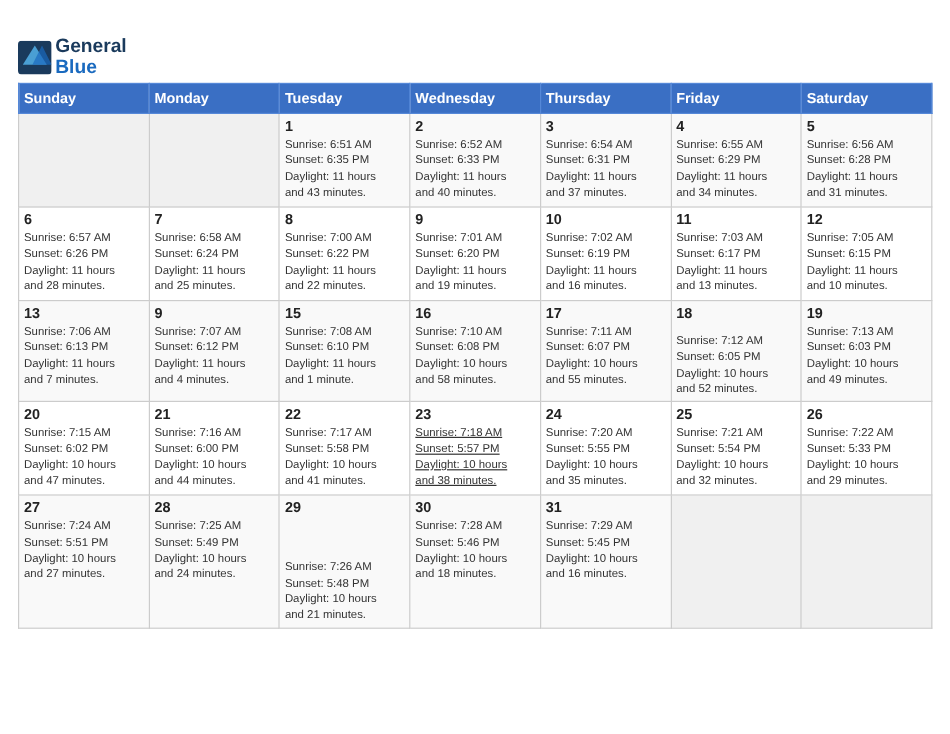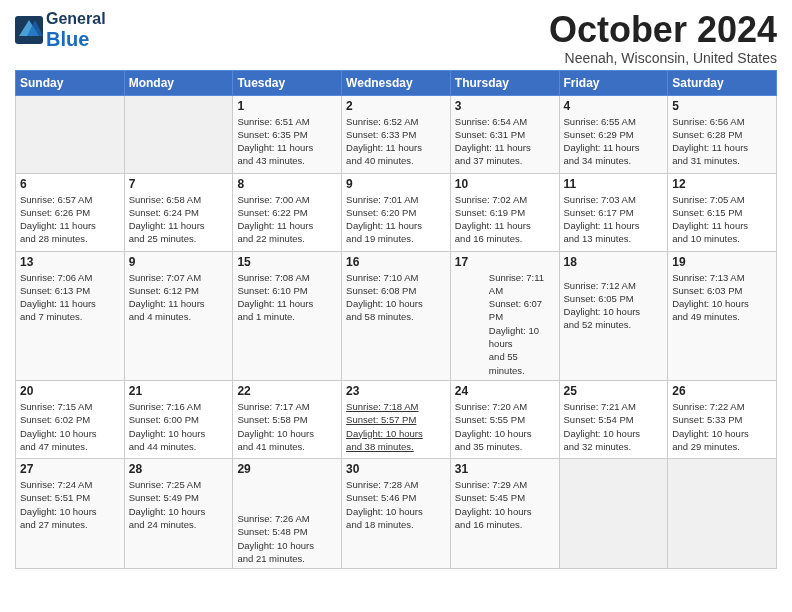--- a/index.html
+++ b/index.html
@@ -12,20 +12,21 @@
     }
     .container {
       width: 792px;
       padding: 10px 15px 5px 15px;
     }
     .header-area {
       display: flex;
       align-items: flex-start;
       justify-content: space-between;
       margin-bottom: 4px;
+      margin-top: 20px;
     }
     .logo {
       display: flex;
       flex-direction: column;
       align-items: flex-start;
     }
     .title-area {
       text-align: right;
     }
     .month-title {
@@ -88,27 +89,23 @@
   <div class="header-area">
     <div class="logo">
       <div style="display:flex;align-items:center;gap:3px;">
         <svg width="28" height="28" viewBox="0 0 28 28">
           <rect x="0" y="0" width="28" height="28" rx="3" fill="#1a3a5c"></rect>
           <polygon points="14,4 24,20 4,20" fill="#4a9fd4"></polygon>
           <polygon points="20,4 28,20 12,20" fill="#1a6abf" opacity="0.7"></polygon>
         </svg>
         <div>
           <div style="font-size:16px;font-weight:bold;color:#1a3a5c;line-height:1.1;">General</div>
-          <div style="font-size:20px;font-weight:bold;color:#1a6abf;line-height:1.1;">Blue</div>
+          <div style="font-size:16px;font-weight:bold;color:#1a6abf;line-height:1.1;">Blue</div>
         </div>
       </div>
-    </div>
-    <div class="title-area">
-      <div class="month-title">October 2024</div>
-      <div class="location">Neenah, Wisconsin, United States</div>
     </div>
   </div>
 
   <table>
     <thead>
       <tr>
         <th>Sunday</th>
         <th>Monday</th>
         <th>Tuesday</th>
         <th>Wednesday</th>
@@ -232,21 +229,21 @@
           </td>
           <td>
             <span class="day-num">16</span>
             <div class="day-info" style="white-space: pre-line;">Sunrise: 7:10 AM
 Sunset: 6:08 PM
 Daylight: 10 hours
 and 58 minutes.</div>
           </td>
           <td>
             <span class="day-num">17</span>
-            <div class="day-info" style="white-space: pre-line; margin-left: 34px;">Sunrise: 7:11 AM
+            <div class="day-info" style="white-space: pre-line;">Sunrise: 7:11 AM
 Sunset: 6:07 PM
 Daylight: 10 hours
 and 55 minutes.</div>
           </td>
           <td>
             <span class="day-num">18</span>
             <div class="day-info" style="white-space: pre-line; margin-top: 10px;">Sunrise: 7:12 AM
 Sunset: 6:05 PM
 Daylight: 10 hours
 and 52 minutes.</div>

